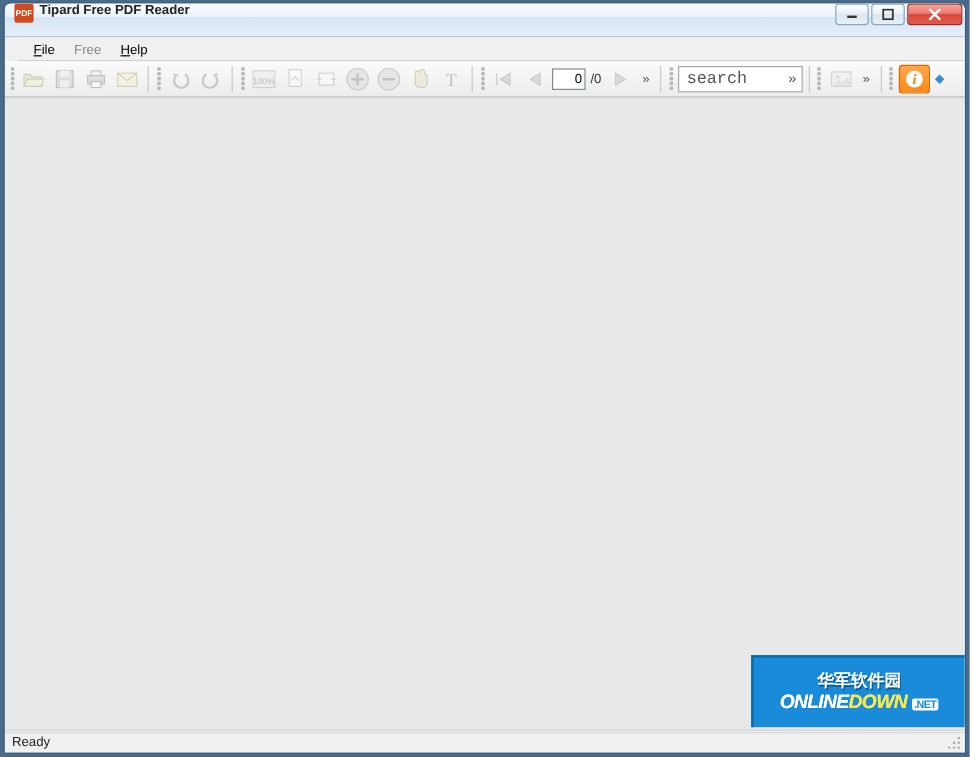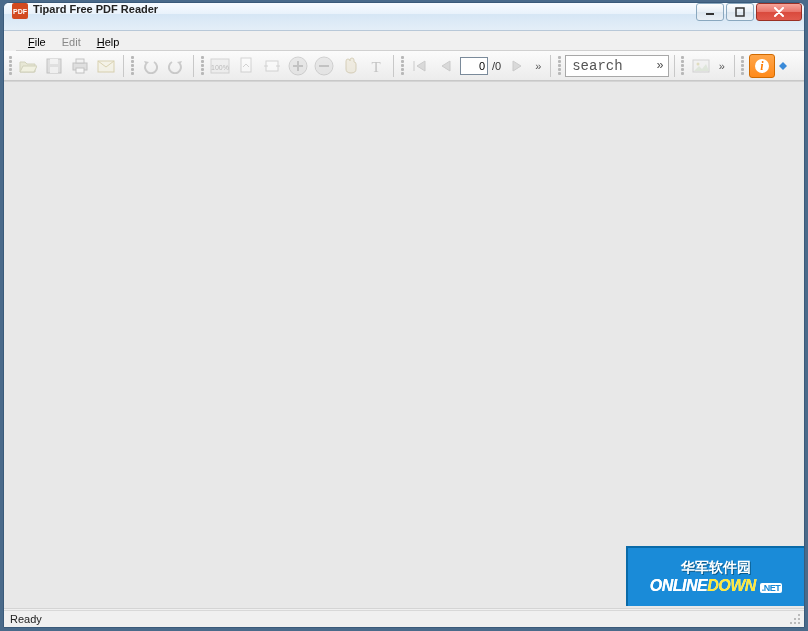--- a/index.html
+++ b/index.html
@@ -236,21 +236,21 @@
       <div class="sys-btn close">
         <svg width="12" height="10">
             <path d="M2 1 L10 9 M10 1 L2 9" stroke="#fff" stroke-width="2" stroke-linecap="round"></path>
           </svg>
       </div>
     </div>
   </div>
 
   <div class="menubar">
     <div class="menu-item"><span class="accel">F</span><span>ile</span></div>
-    <div class="menu-item disabled"><span>Edit</span></div>
+    <div class="menu-item disabled"><span>Free</span></div>
     <div class="menu-item"><span class="accel">H</span><span>elp</span></div>
   </div>
 
   <div class="toolbar">
     <div class="tb-grip"></div>
 
     <div class="tb-btn">
       <svg width="18" height="16">
           <path d="M1 4 L6 4 L8 6 L16 6 L16 14 L1 14 Z" fill="#d8d8b0" stroke="#a8a878"></path>
           <path d="M4 8 L18 8 L15 14 L1 14 Z" fill="#f0f0cc" stroke="#a8a878"></path>

